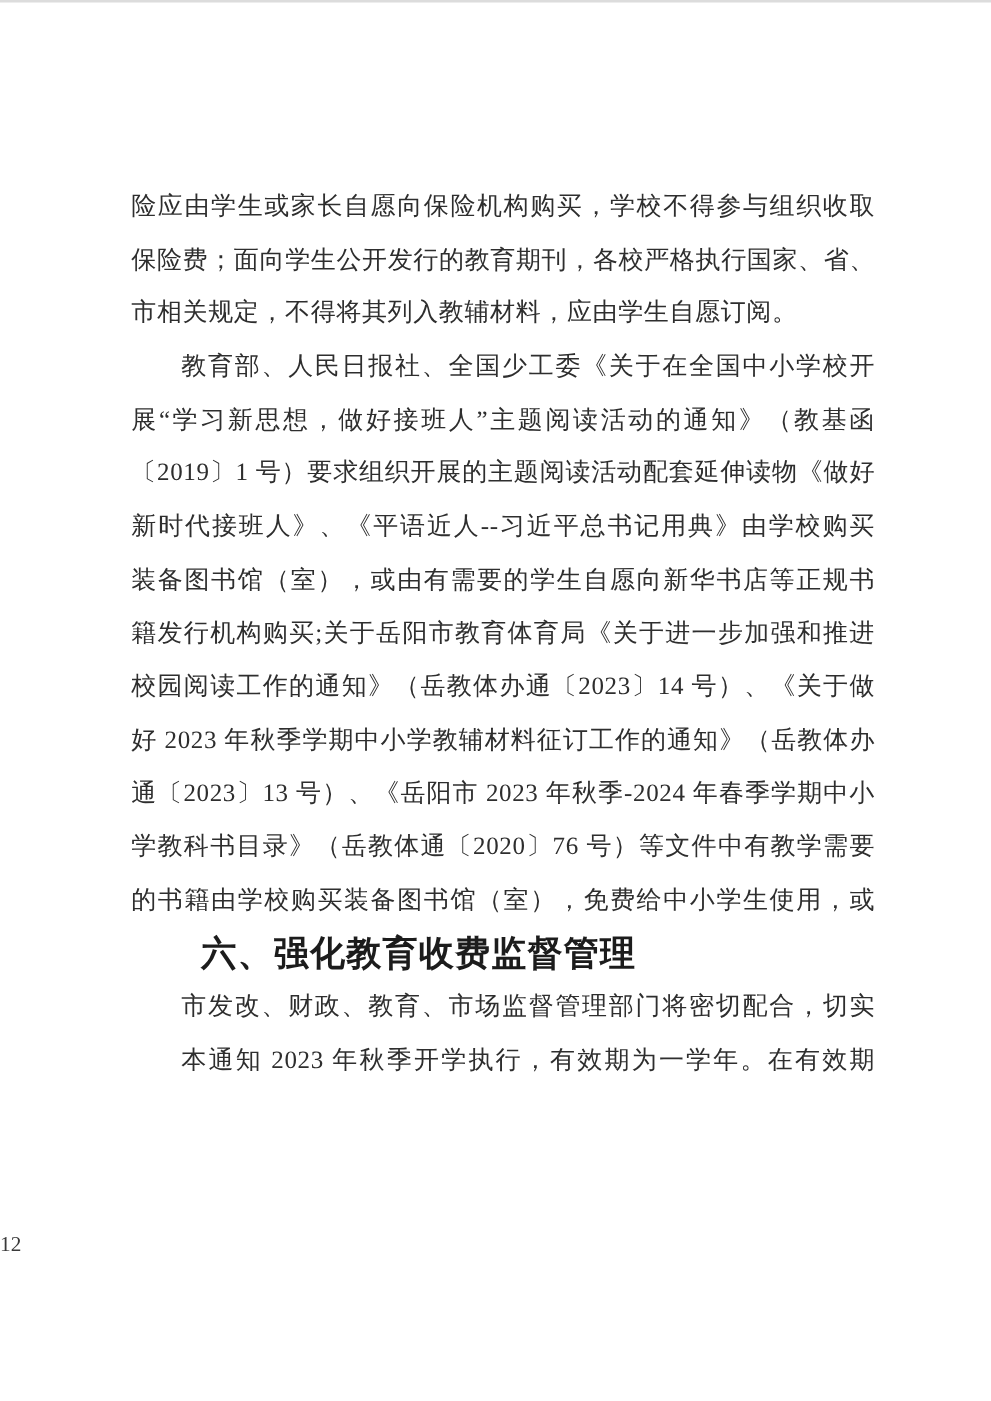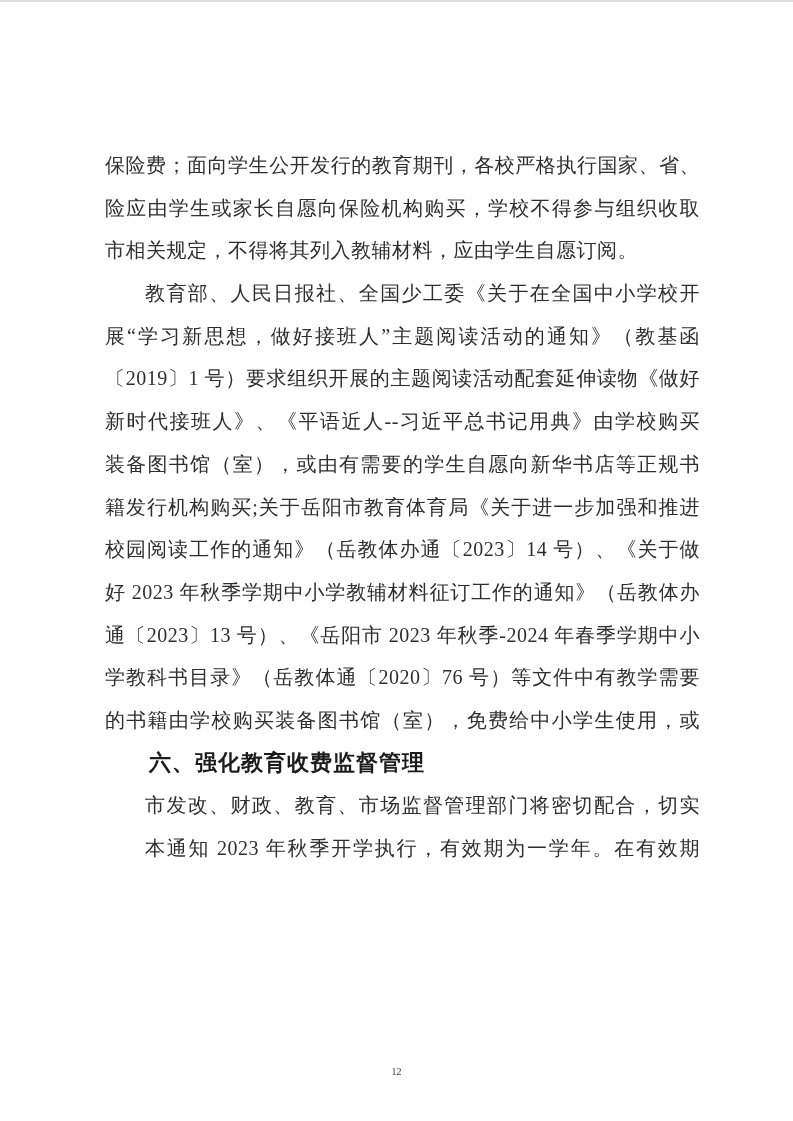--- a/index.html
+++ b/index.html
@@ -39,44 +39,43 @@
   }
   .line.jl {
     text-align-last: justify;
   }
   .line.indent {
     text-indent: 2em;
   }
   .line.heading {
     font-family: "Liberation Sans", "DejaVu Sans", sans-serif;
     font-weight: bold;
-    font-size: 22px;
+    font-size: 28px;
     color: #1c1c1c;
     letter-spacing: 1px;
   }
   .page-number {
     position: absolute;
-    top: 1066px;
+    top: 986px;
     left: 0;
     width: 100%;
-    text-align: center;
-    font-size: 10px;
+    font-size: 17px;
     color: #3a3a3a;
     font-family: "Liberation Serif", "DejaVu Serif", serif;
   }
 </style>
 </head>
 <body>
 
 <div class="page">
   <div class="scan-edge"></div>
   <div class="content" id="doc-body">
       <div>
+        <div class="line jl">险应由学生或家长自愿向保险机构购买，学校不得参与组织收取</div>
         <div class="line jl">保险费；面向学生公开发行的教育期刊，各校严格执行国家、省、</div>
-        <div class="line jl">险应由学生或家长自愿向保险机构购买，学校不得参与组织收取</div>
         <div class="line">市相关规定，不得将其列入教辅材料，应由学生自愿订阅。</div>
       </div>
       <div>
         <div class="line indent jl">教育部、人民日报社、全国少工委《关于在全国中小学校开</div>
         <div class="line jl">展“学习新思想，做好接班人”主题阅读活动的通知》（教基函</div>
         <div class="line jl">〔2019〕1 号）要求组织开展的主题阅读活动配套延伸读物《做好</div>
         <div class="line jl">新时代接班人》、《平语近人--习近平总书记用典》由学校购买</div>
         <div class="line jl">装备图书馆（室），或由有需要的学生自愿向新华书店等正规书</div>
         <div class="line jl">籍发行机构购买;关于岳阳市教育体育局《关于进一步加强和推进</div>
         <div class="line jl">校园阅读工作的通知》（岳教体办通〔2023〕14 号）、《关于做</div>

